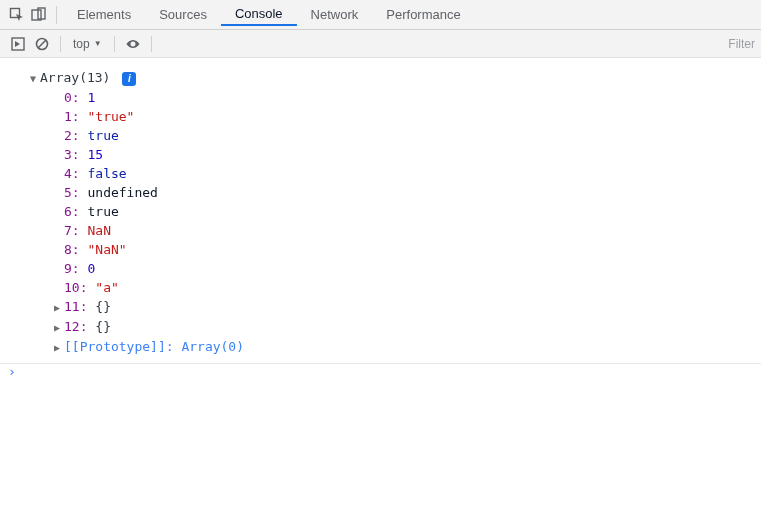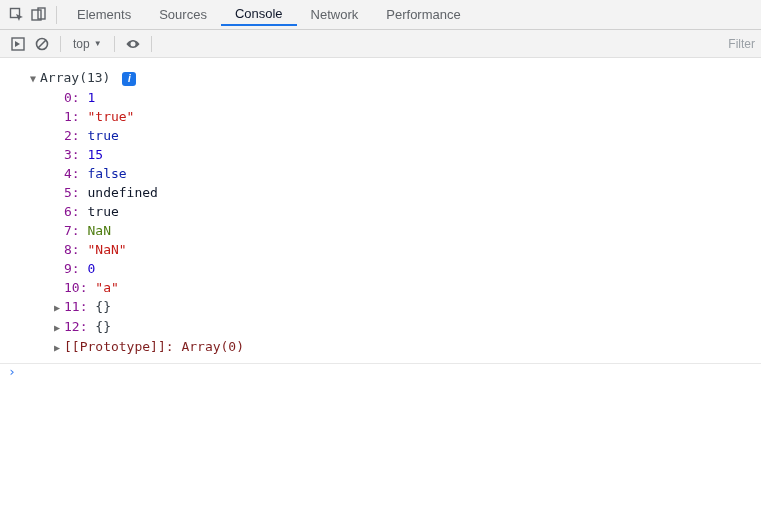--- a/index.html
+++ b/index.html
@@ -92,22 +92,22 @@
     margin-left:4px;
     font-family: "Segoe UI", Arial, sans-serif;
     font-style: italic;
   }
   .indent1 { margin-left: 24px; }
   .key { color:#881391; }
   .num { color:#1c00cf; }
   .str { color:#c41a16; }
   .bool { color:#0d22aa; }
   .undef { color:#0f172a; }
-  .nan { color:#4d7c0f; }
-  .dim { color:#7f1d1d; }
+  .nan { color:#b91c1c; }
+  .dim { color:#3b82f6; }
   .hr { border:none; border-top:1px solid #e8e8e8; margin-top:6px; }
   .prompt { color:#367cf1; padding-left:8px; font-family: Consolas, Menlo, monospace; font-size:13px;}
 </style>
 </head>
 <body>
 
 <div class="tabbar">
   <div class="iconbtn">
     <svg width="16" height="16" viewBox="0 0 16 16" fill="none" stroke="currentColor" stroke-width="1.4">
         <rect x="1.5" y="1.5" width="9" height="9"></rect>

